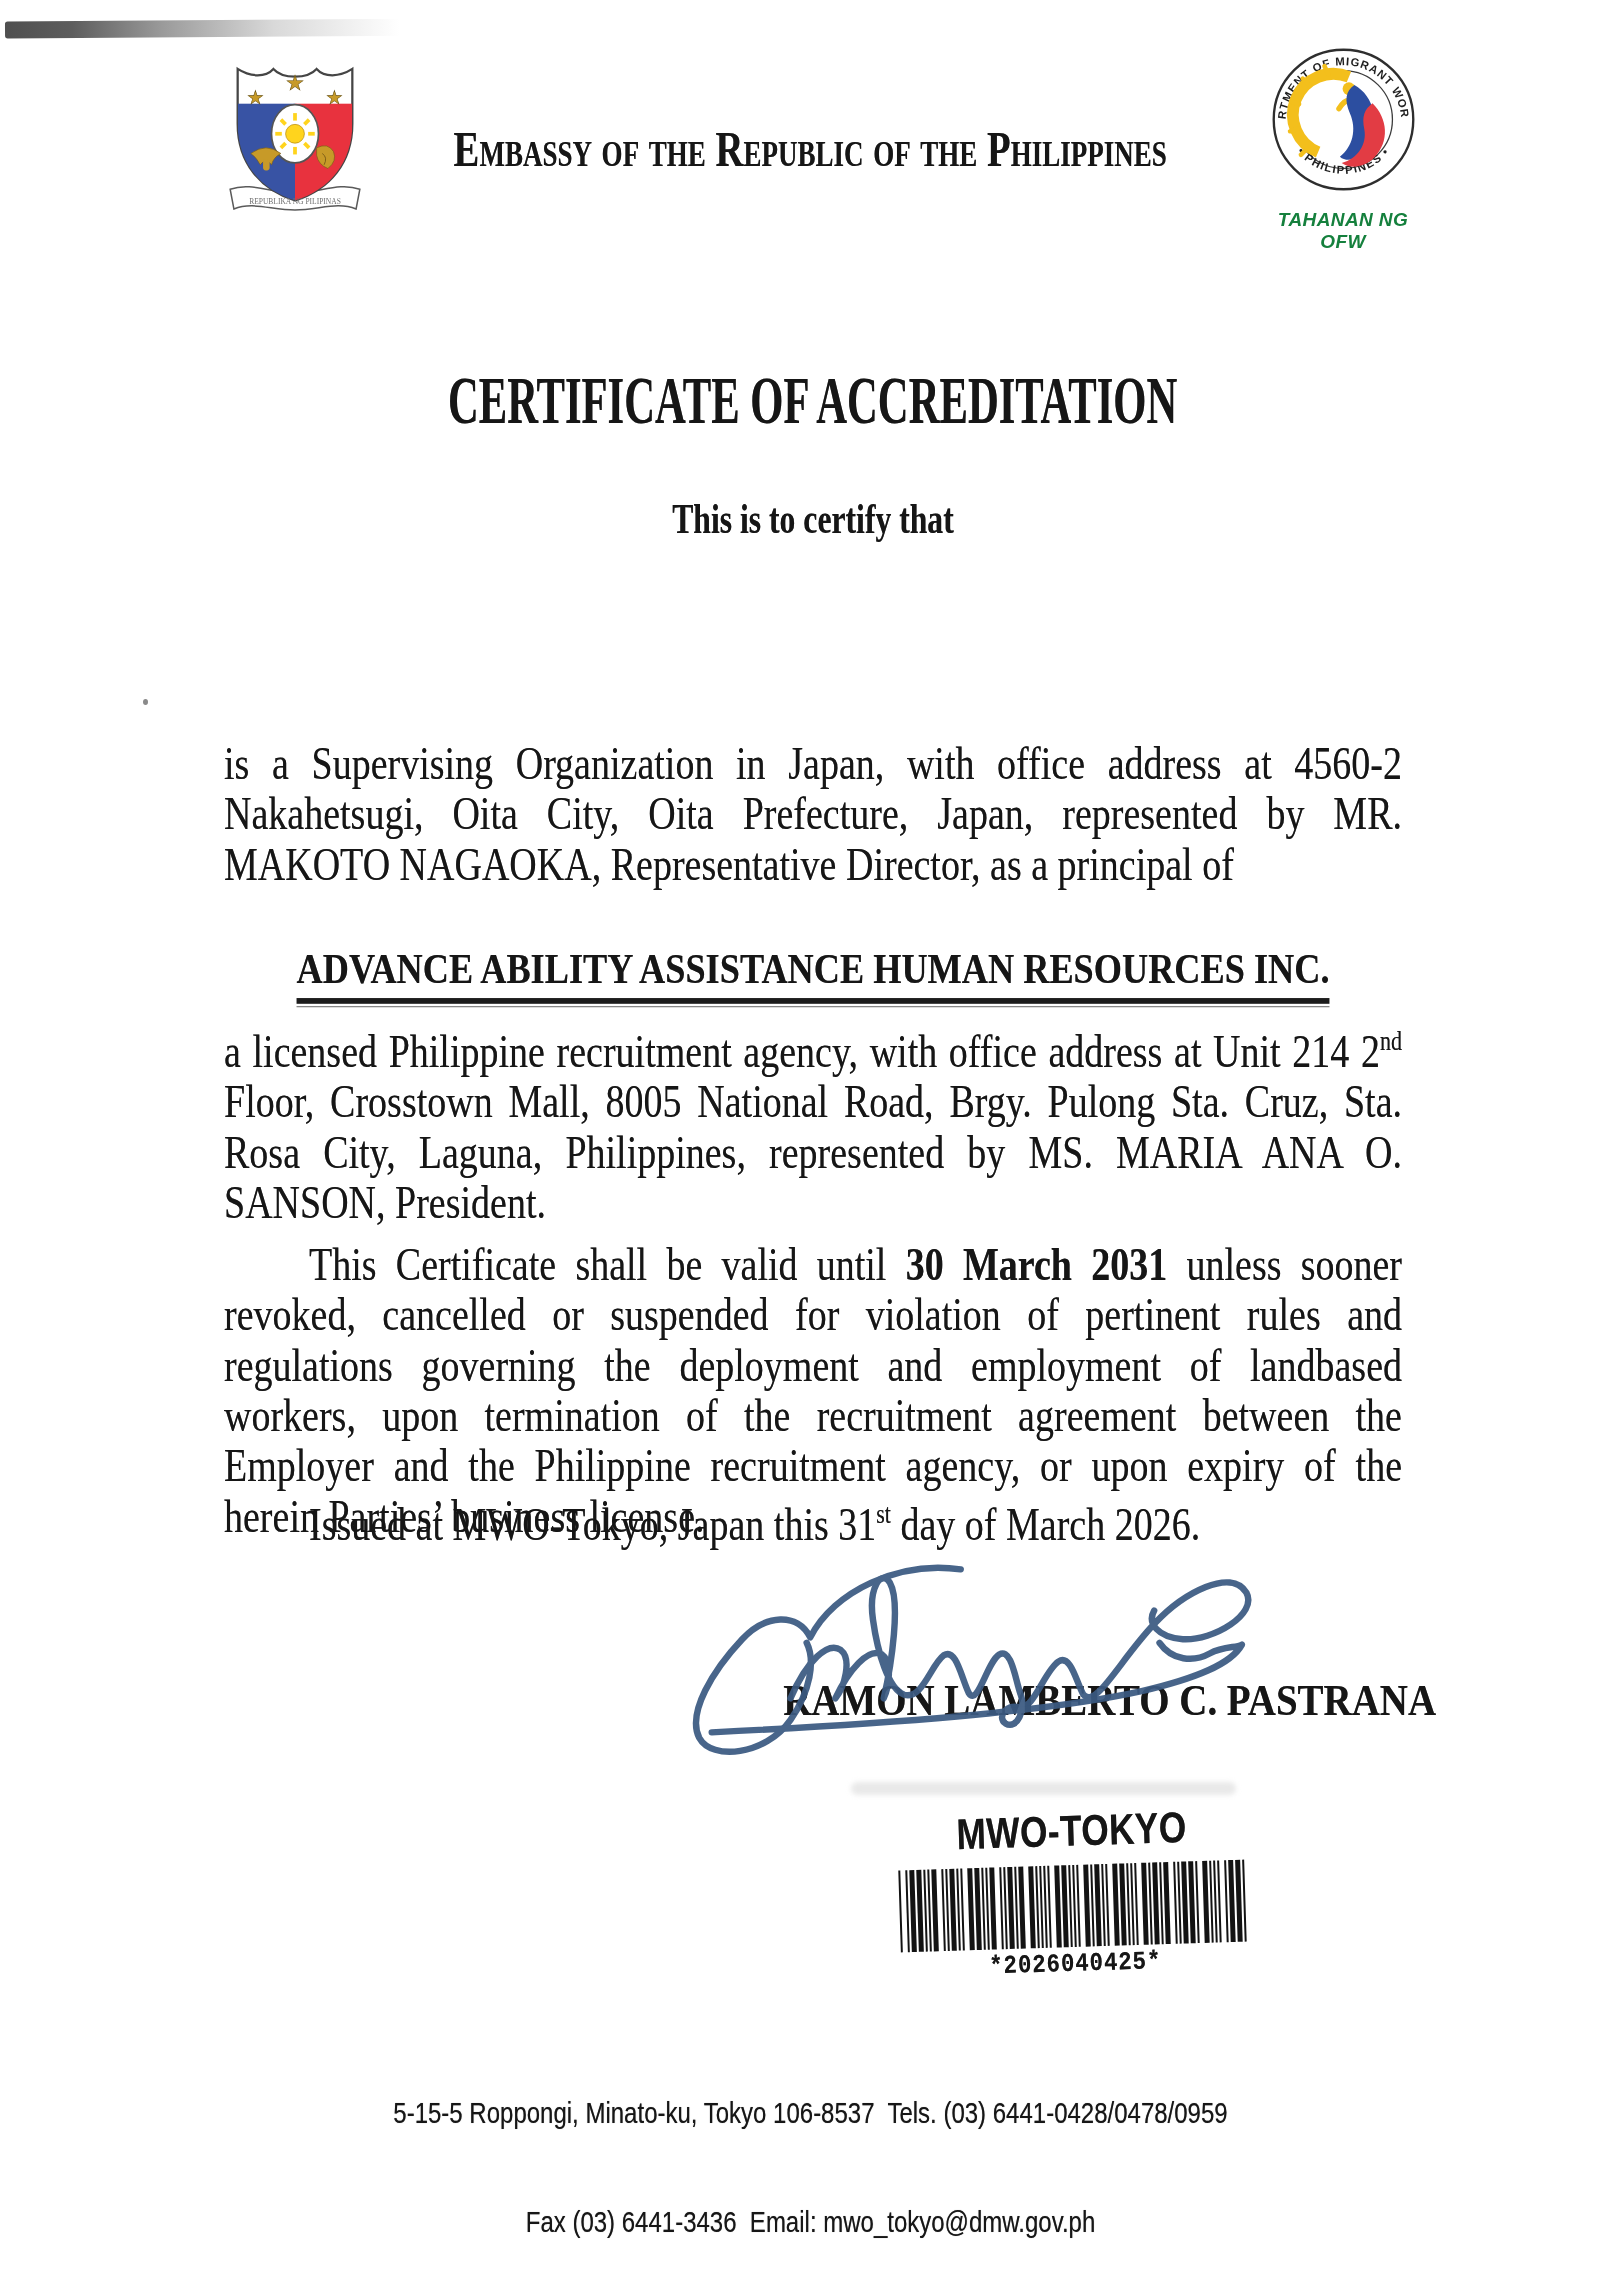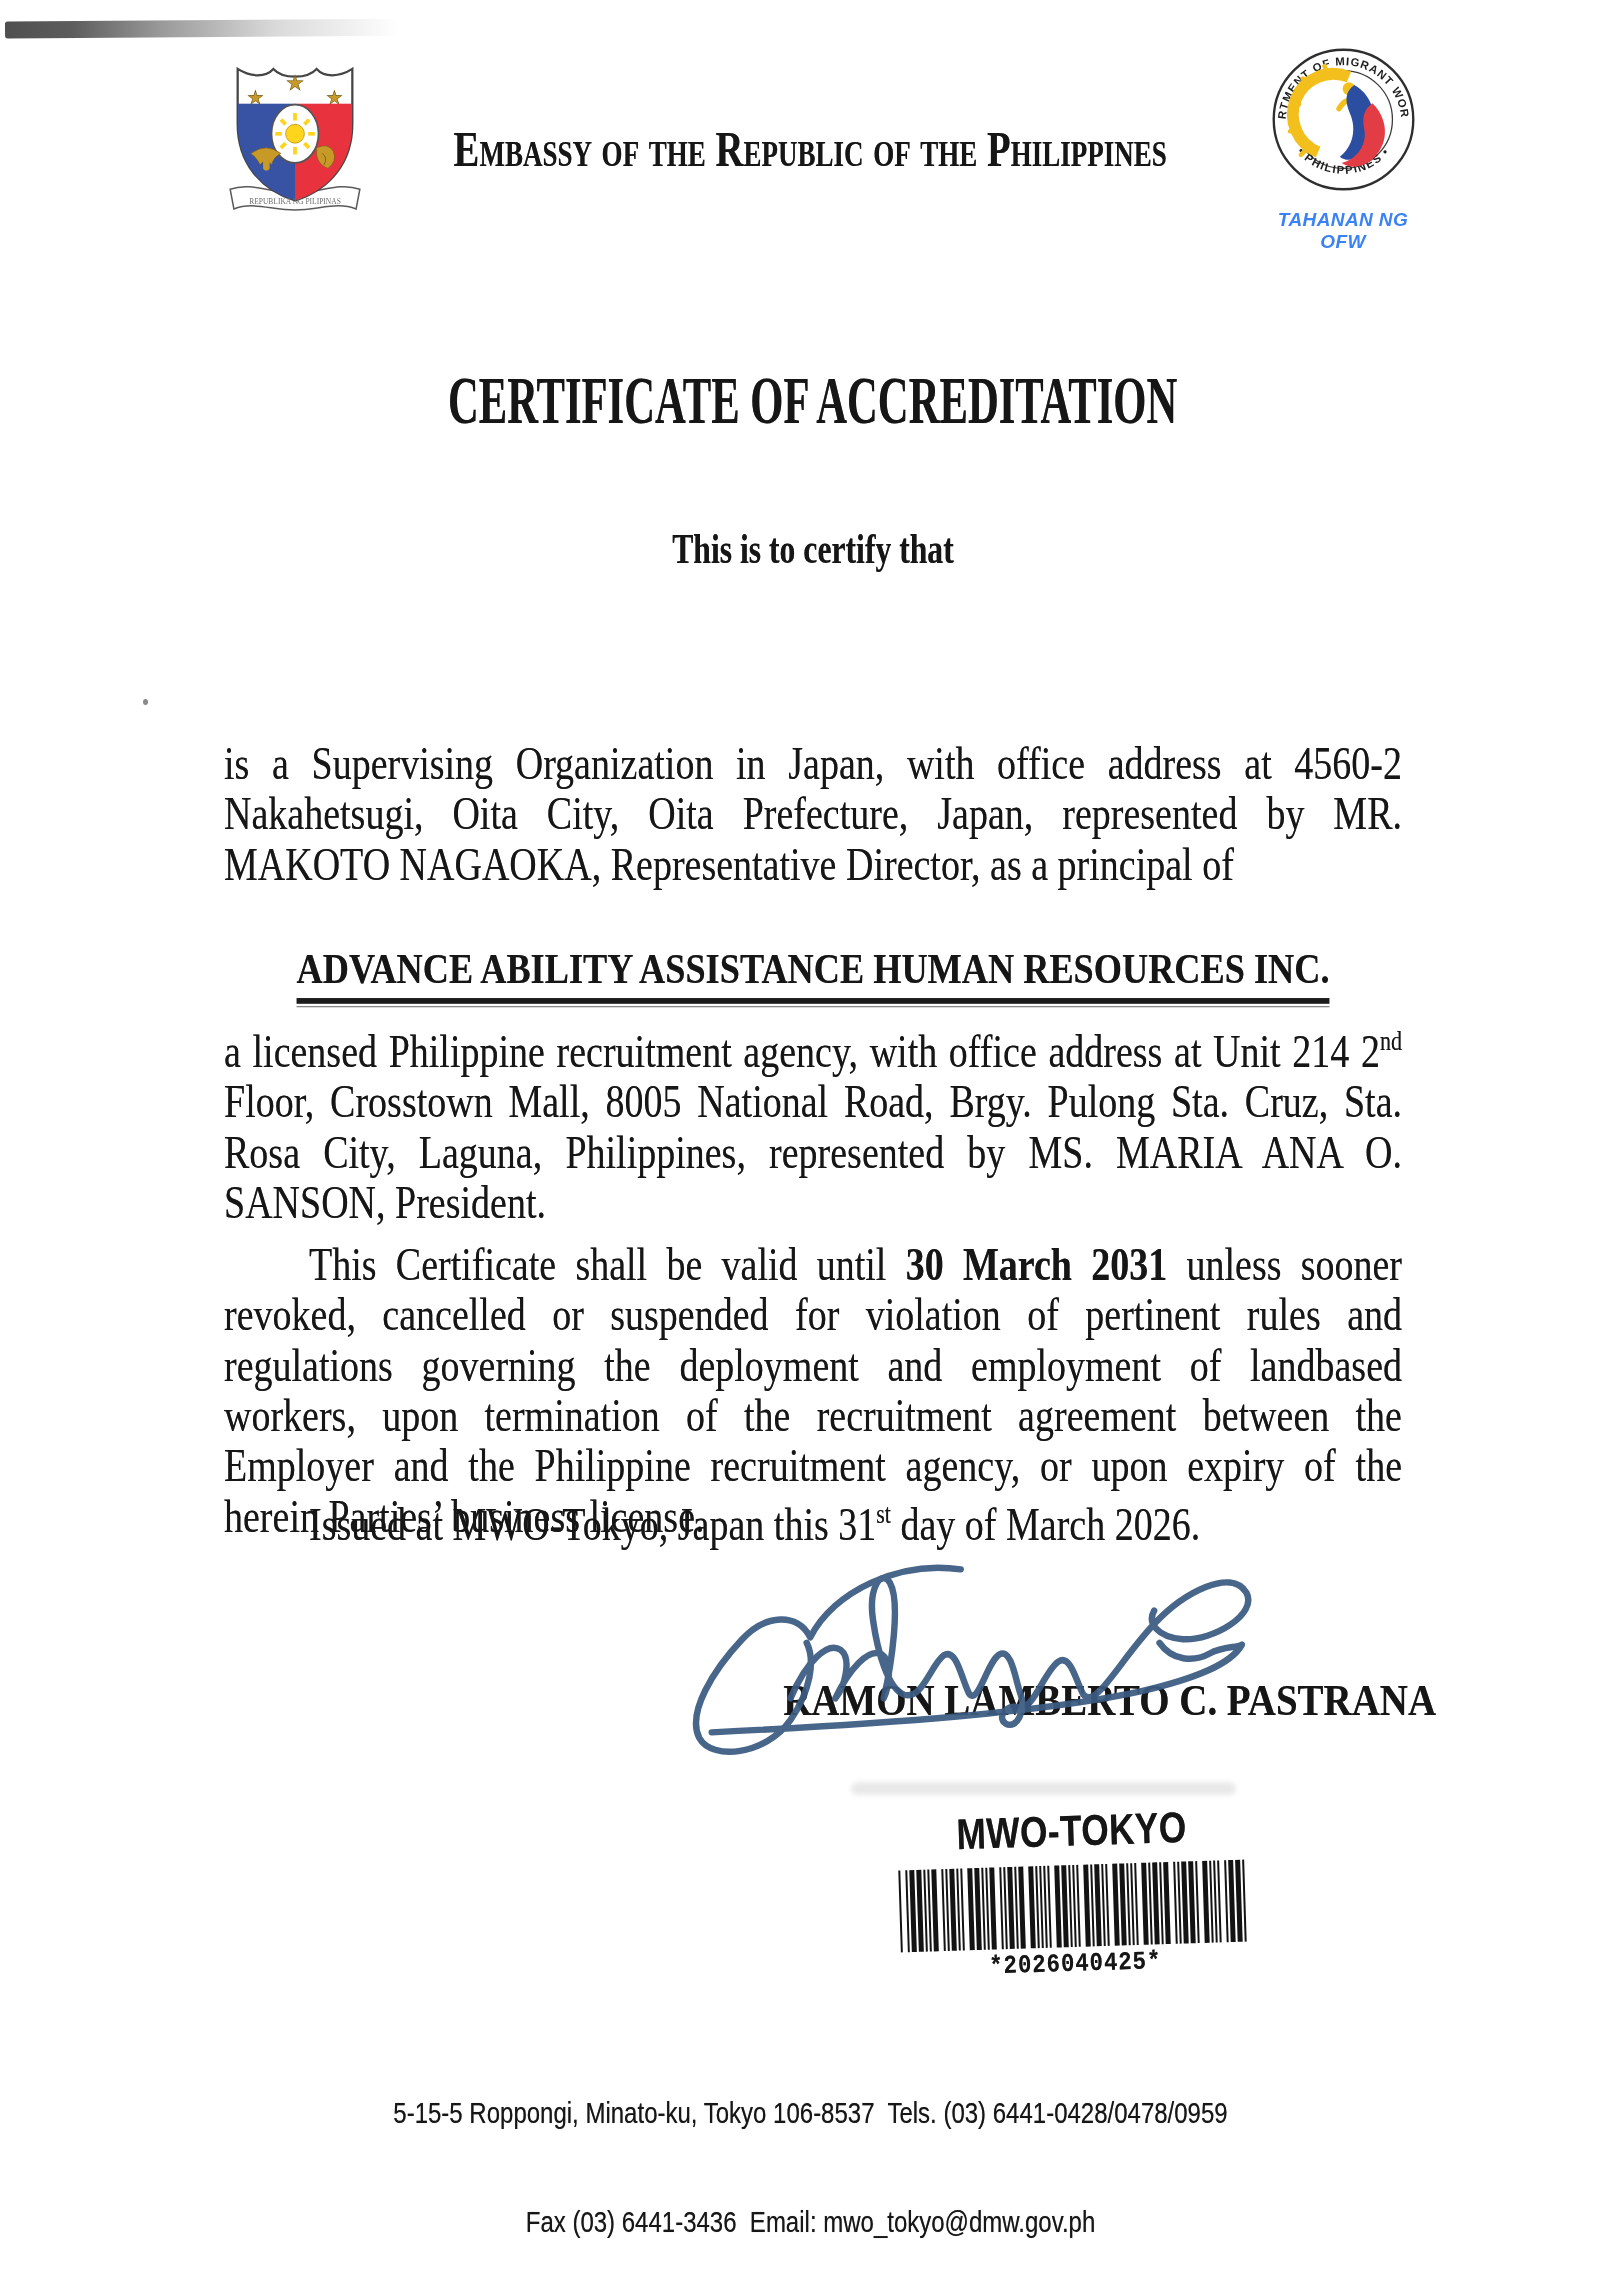--- a/index.html
+++ b/index.html
@@ -127,28 +127,28 @@
         <line x1="42" y1="42" x2="35" y2="35"></line>
         <line x1="31" y1="63" x2="22" y2="60"></line>
         <line x1="30" y1="90" x2="21" y2="93"></line>
         <line x1="40" y1="112" x2="33" y2="119"></line>
       </g>
       <circle cx="86" cy="46" r="7" fill="#f3bf1c"></circle>
       <path d="M 75,68 Q 86,50 97,68" stroke="#f3bf1c" stroke-width="6" fill="none" stroke-linecap="round"></path>
       <path d="M 92,42 C 114,54 122,86 106,112 C 98,124 84,128 76,121 C 90,110 95,91 87,73 C 81,59 82,49 92,42 Z" fill="#2c4ea0"></path>
       <path d="M 112,62 C 129,79 131,104 114,122 C 104,133 87,135 78,128 C 96,123 106,107 103,91 C 100,76 103,69 112,62 Z" fill="#e23c44"></path>
     </svg>
-    <div class="tagline" style="color:#3b82f6;margin-top:12.5px;">TAHANAN NG OFW</div>
+    <div class="tagline" style="color:#15803d;margin-top:12.5px;">TAHANAN NG OFW</div>
   </div>
 
   <div class="abs ctr scan" style="left:224px;top:362px;width:1178px;text-align:center;">
     <div style="height:75px;"><span class="sq doc-title">CERTIFICATE OF ACCREDITATION</span></div>
   </div>
 
-  <div class="abs ctr scan" style="left:224px;top:523px;width:1178px;">
+  <div class="abs ctr scan" style="left:224px;top:493px;width:1178px;">
     <span class="sq certify">This is to certify that</span>
   </div>
 
 
   <p class="abs para scan" style="left:224px;top:738px;margin:0;">is a Supervising Organization in Japan, with office address at 4560-2 Nakahetsugi, Oita City, Oita Prefecture, Japan, represented by MR. MAKOTO NAGAOKA, Representative Director, as a principal of</p>
 
   <div class="abs ctr scan" style="left:224px;top:944px;width:1178px;">
     <span class="sq org-h" style="font-size:37px;">
       <span class="ul-outer"><span class="ul-inner">ADVANCE ABILITY ASSISTANCE HUMAN RESOURCES INC.</span></span>
     </span>

